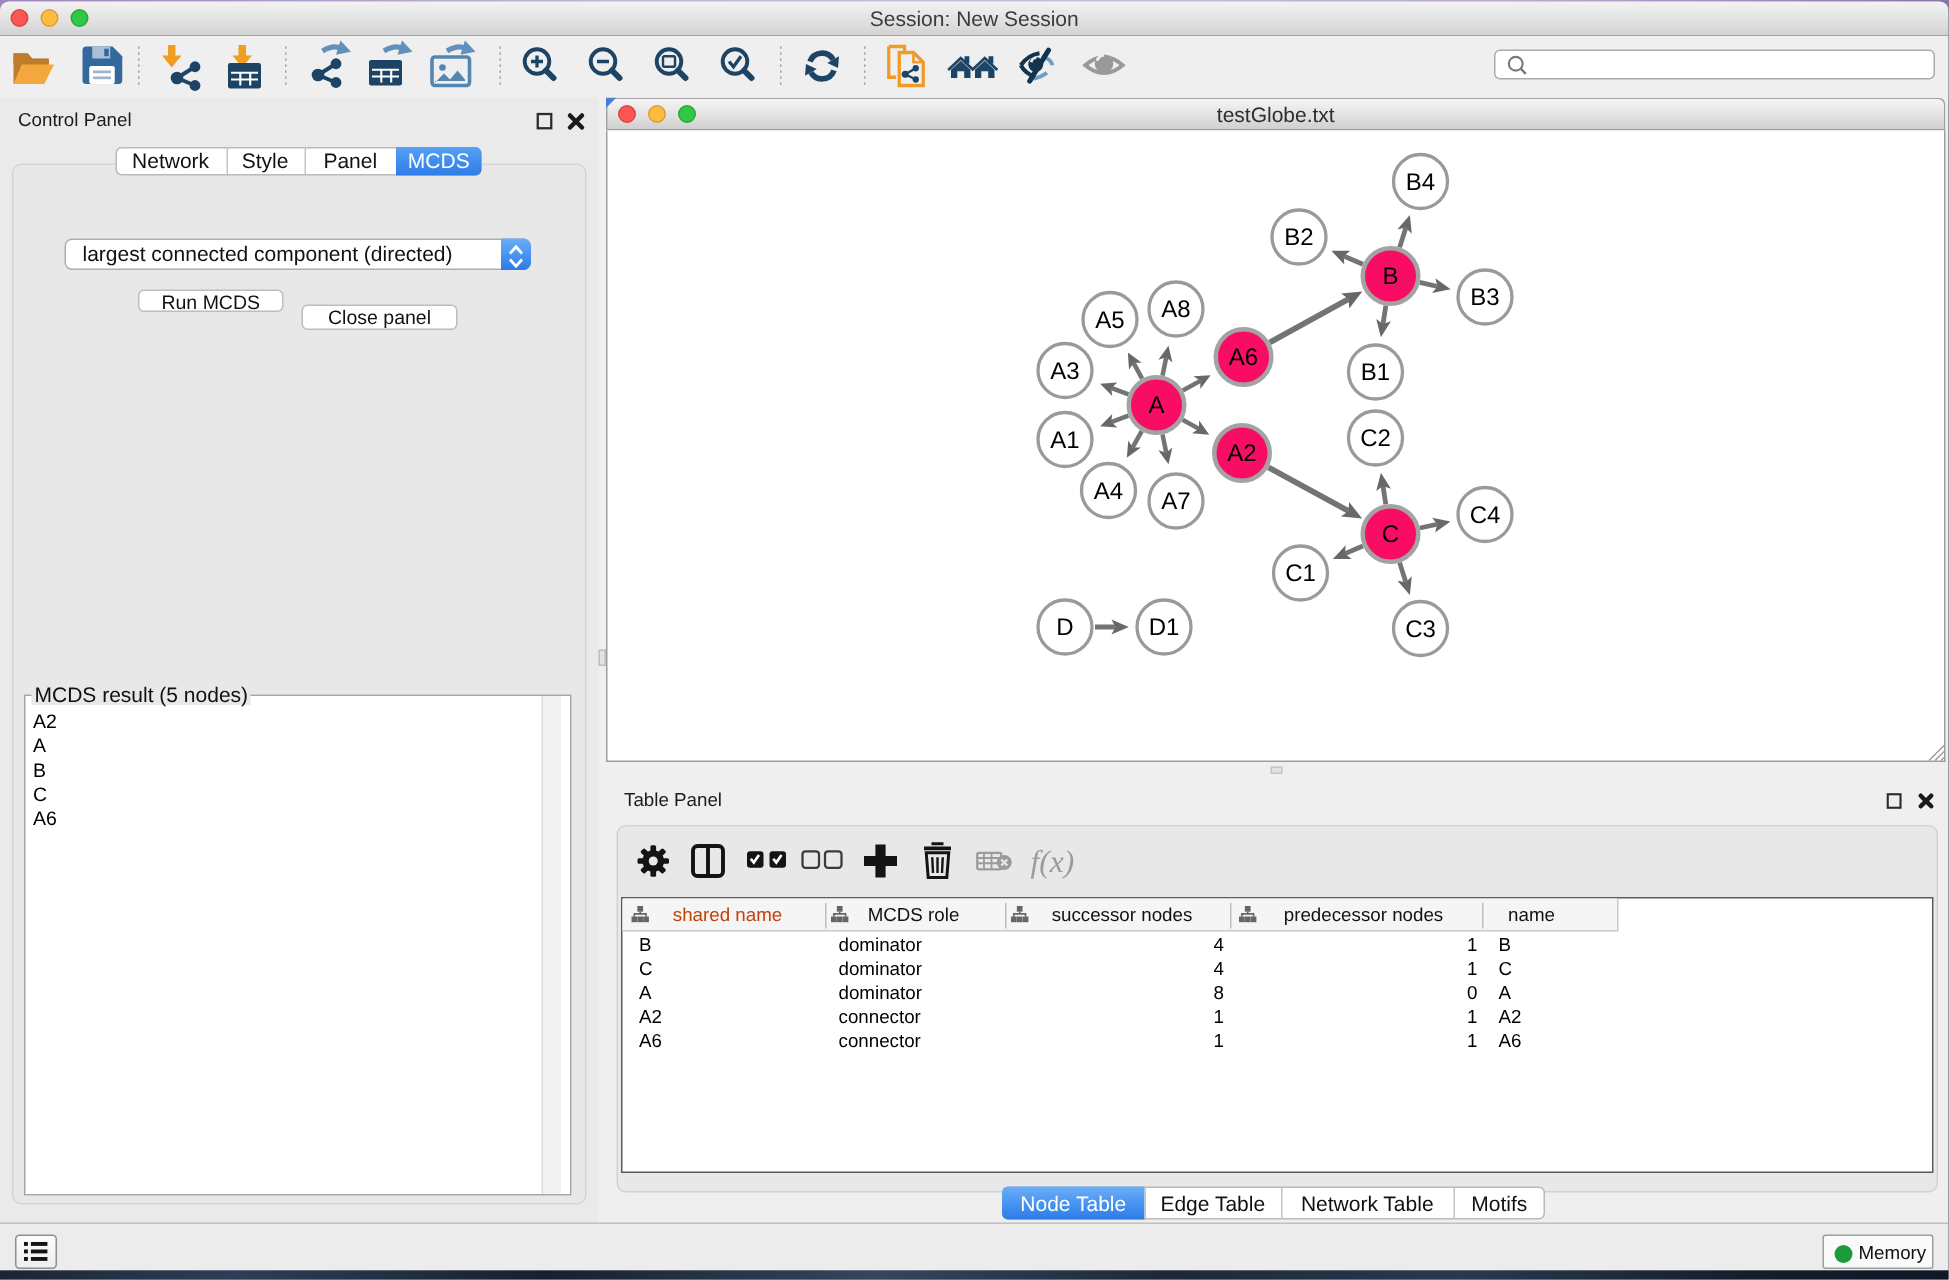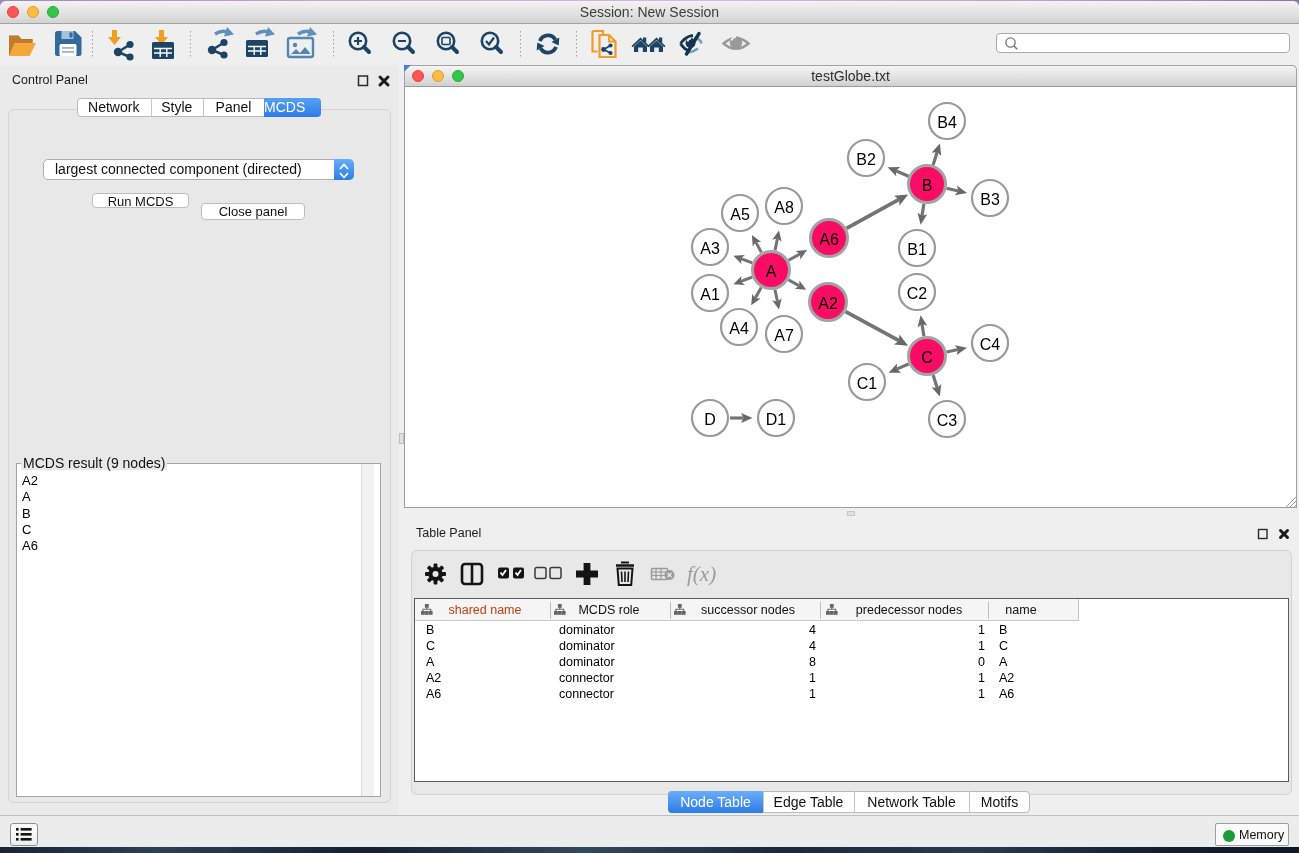--- a/index.html
+++ b/index.html
@@ -198,38 +198,38 @@
   <div class="abs" style="left:8px;top:44px;width:383px;height:694px;background:#e8e8e8;border:1px solid #d4d4d4;border-radius:6px;"></div>
 
   <div class="abs" style="left:77px;top:33px;height:19px;">
     <div style="position:absolute;left:0;top:0;width:244px;height:19px;background:#ffffff;border:1px solid #b9b9b9;border-radius:4px;"></div>
     <div style="position:absolute;left:73.5px;top:0;width:1px;height:19px;background:#c4c4c4;"></div>
     <div style="position:absolute;left:126px;top:0;width:1px;height:19px;background:#c4c4c4;"></div>
     <div style="position:absolute;left:187px;top:0;width:57px;height:19px;background:linear-gradient(#55a0f5,#2f7ce8);border-radius:0 4px 4px 0;"></div>
     <div style="position:absolute;left:0;top:0;width:73.5px;height:19px;line-height:19px;text-align:center;font-size:14px;color:#111;">Network</div>
     <div style="position:absolute;left:73.5px;top:0;width:52.5px;height:34px;line-height:19px;text-align:center;font-size:14px;color:#111;">Style</div>
     <div style="position:absolute;left:126px;top:0;width:61px;height:19px;line-height:19px;text-align:center;font-size:14px;color:#111;">Panel</div>
-    <div style="position:absolute;left:187px;top:0;width:57px;height:19px;line-height:19px;font-size:14px;color:#ffffff;">MCDS</div>
+    <div style="position:absolute;left:187px;top:0;width:57px;height:19px;line-height:19px;text-align:center;font-size:14px;color:#ffffff;">MCDS</div>
   </div>
 
 
   <div class="abs" style="left:43px;top:94px;width:311px;height:21px;background:#ffffff;border:1px solid #aeaeae;border-radius:5px;text-align:center;">
     <div style="position:absolute;left:11px;top:0;height:19px;line-height:19px;font-size:14px;color:#111;">largest connected component (directed)</div>
     <div style="position:absolute;right:-1px;top:-1px;width:20px;height:21px;background:linear-gradient(#6aaef9,#2c7ce8);border-radius:0 5px 5px 0;"></div>
     <svg width="12" height="16" viewBox="0 0 12 16" style="position:absolute;right:3px;top:2.5px;">
       <path d="M2,6 l4,-4.5 4,4.5" fill="none" stroke="#ffffff" stroke-width="1.8"></path>
       <path d="M2,10 l4,4.5 4,-4.5" fill="none" stroke="#ffffff" stroke-width="1.8"></path>
     </svg>
   </div>
 
   <div class="abs" style="left:92px;top:128px;width:97px;height:15px;background:#ffffff;border:1px solid #bdbdbd;border-radius:4px;text-align:center;line-height:15px;font-size:13px;color:#111;">Run MCDS</div>
   <div class="abs" style="left:201px;top:138px;width:104px;height:17px;background:#ffffff;border:1px solid #bdbdbd;border-radius:4px;text-align:center;line-height:15px;font-size:13px;color:#111;">Close panel</div>
 
   <div class="abs" style="left:16px;top:398px;width:365px;height:334px;background:#ffffff;border:1px solid #a5a5a5;"></div>
-  <div class="abs" style="left:21px;top:391px;height:14px;background:#e8e8e8;padding:0 2px;font-size:14px;color:#111;line-height:14px;">MCDS result (9 nodes)</div>
+  <div class="abs" style="left:21px;top:391px;height:14px;background:#e8e8e8;padding:0 2px;font-size:14px;color:#111;line-height:14px;">MCDS result (5 nodes)</div>
   <div class="abs" style="left:22px;top:408px;font-size:13px;color:#000;line-height:16.3px;">A2<br>A<br>B<br>C<br>A6</div>
   <div class="abs" style="left:361px;top:399px;width:13px;height:332px;background:#f2f2f2;border-left:1px solid #dddddd;"></div>
 </div>
 
 <div id="netwin" style="position:absolute;left:404px;top:64px;width:893px;height:545px;">
   <svg width="8" height="8" viewBox="0 0 8 8" style="position:absolute;left:0;top:0;z-index:5;">
           <path d="M0,0 h7 l-7,7 z" fill="#4a7fd6"></path>
         </svg>
   <div style="position:absolute;left:0;top:0;width:893px;height:22px;background:linear-gradient(#f5f5f5,#dadada 75%,#d0d0d0);border:1px solid #a2a2a2;border-bottom:1px solid #9a9a9a;border-radius:5px 5px 0 0;"></div>
   <div class="tl" style="left:8px;top:4.5px;background:#fc5753;border:1px solid #df4340;"></div>

